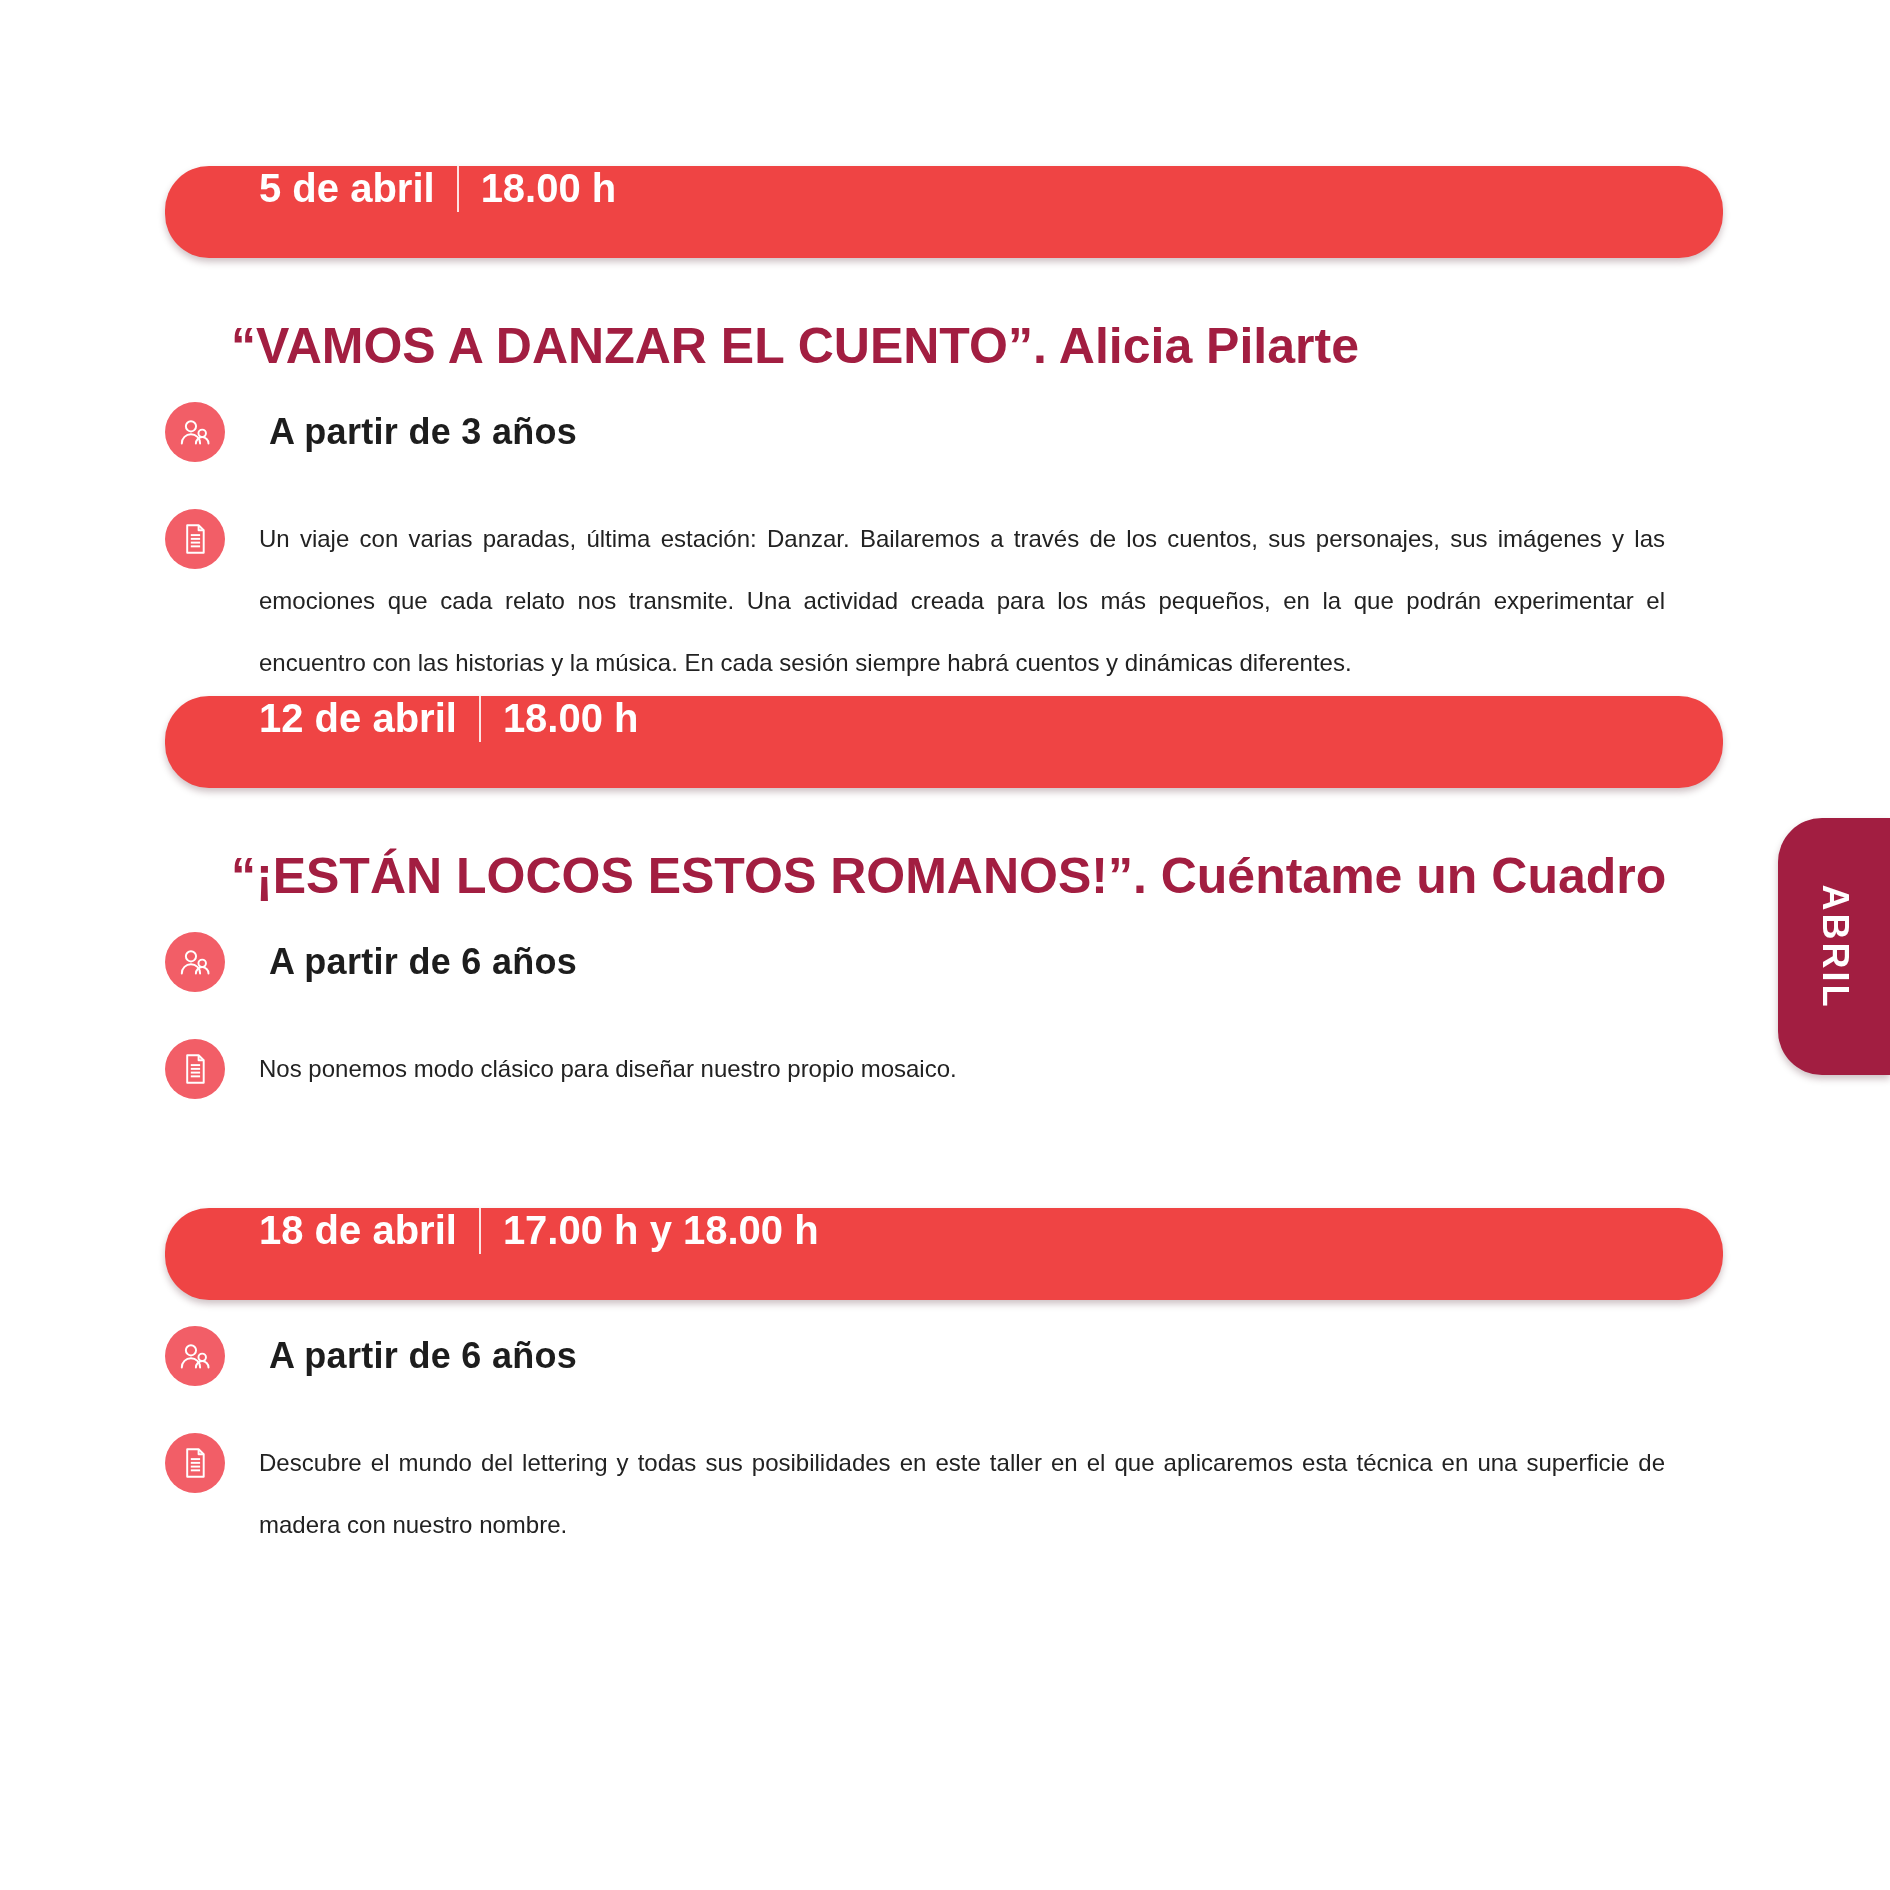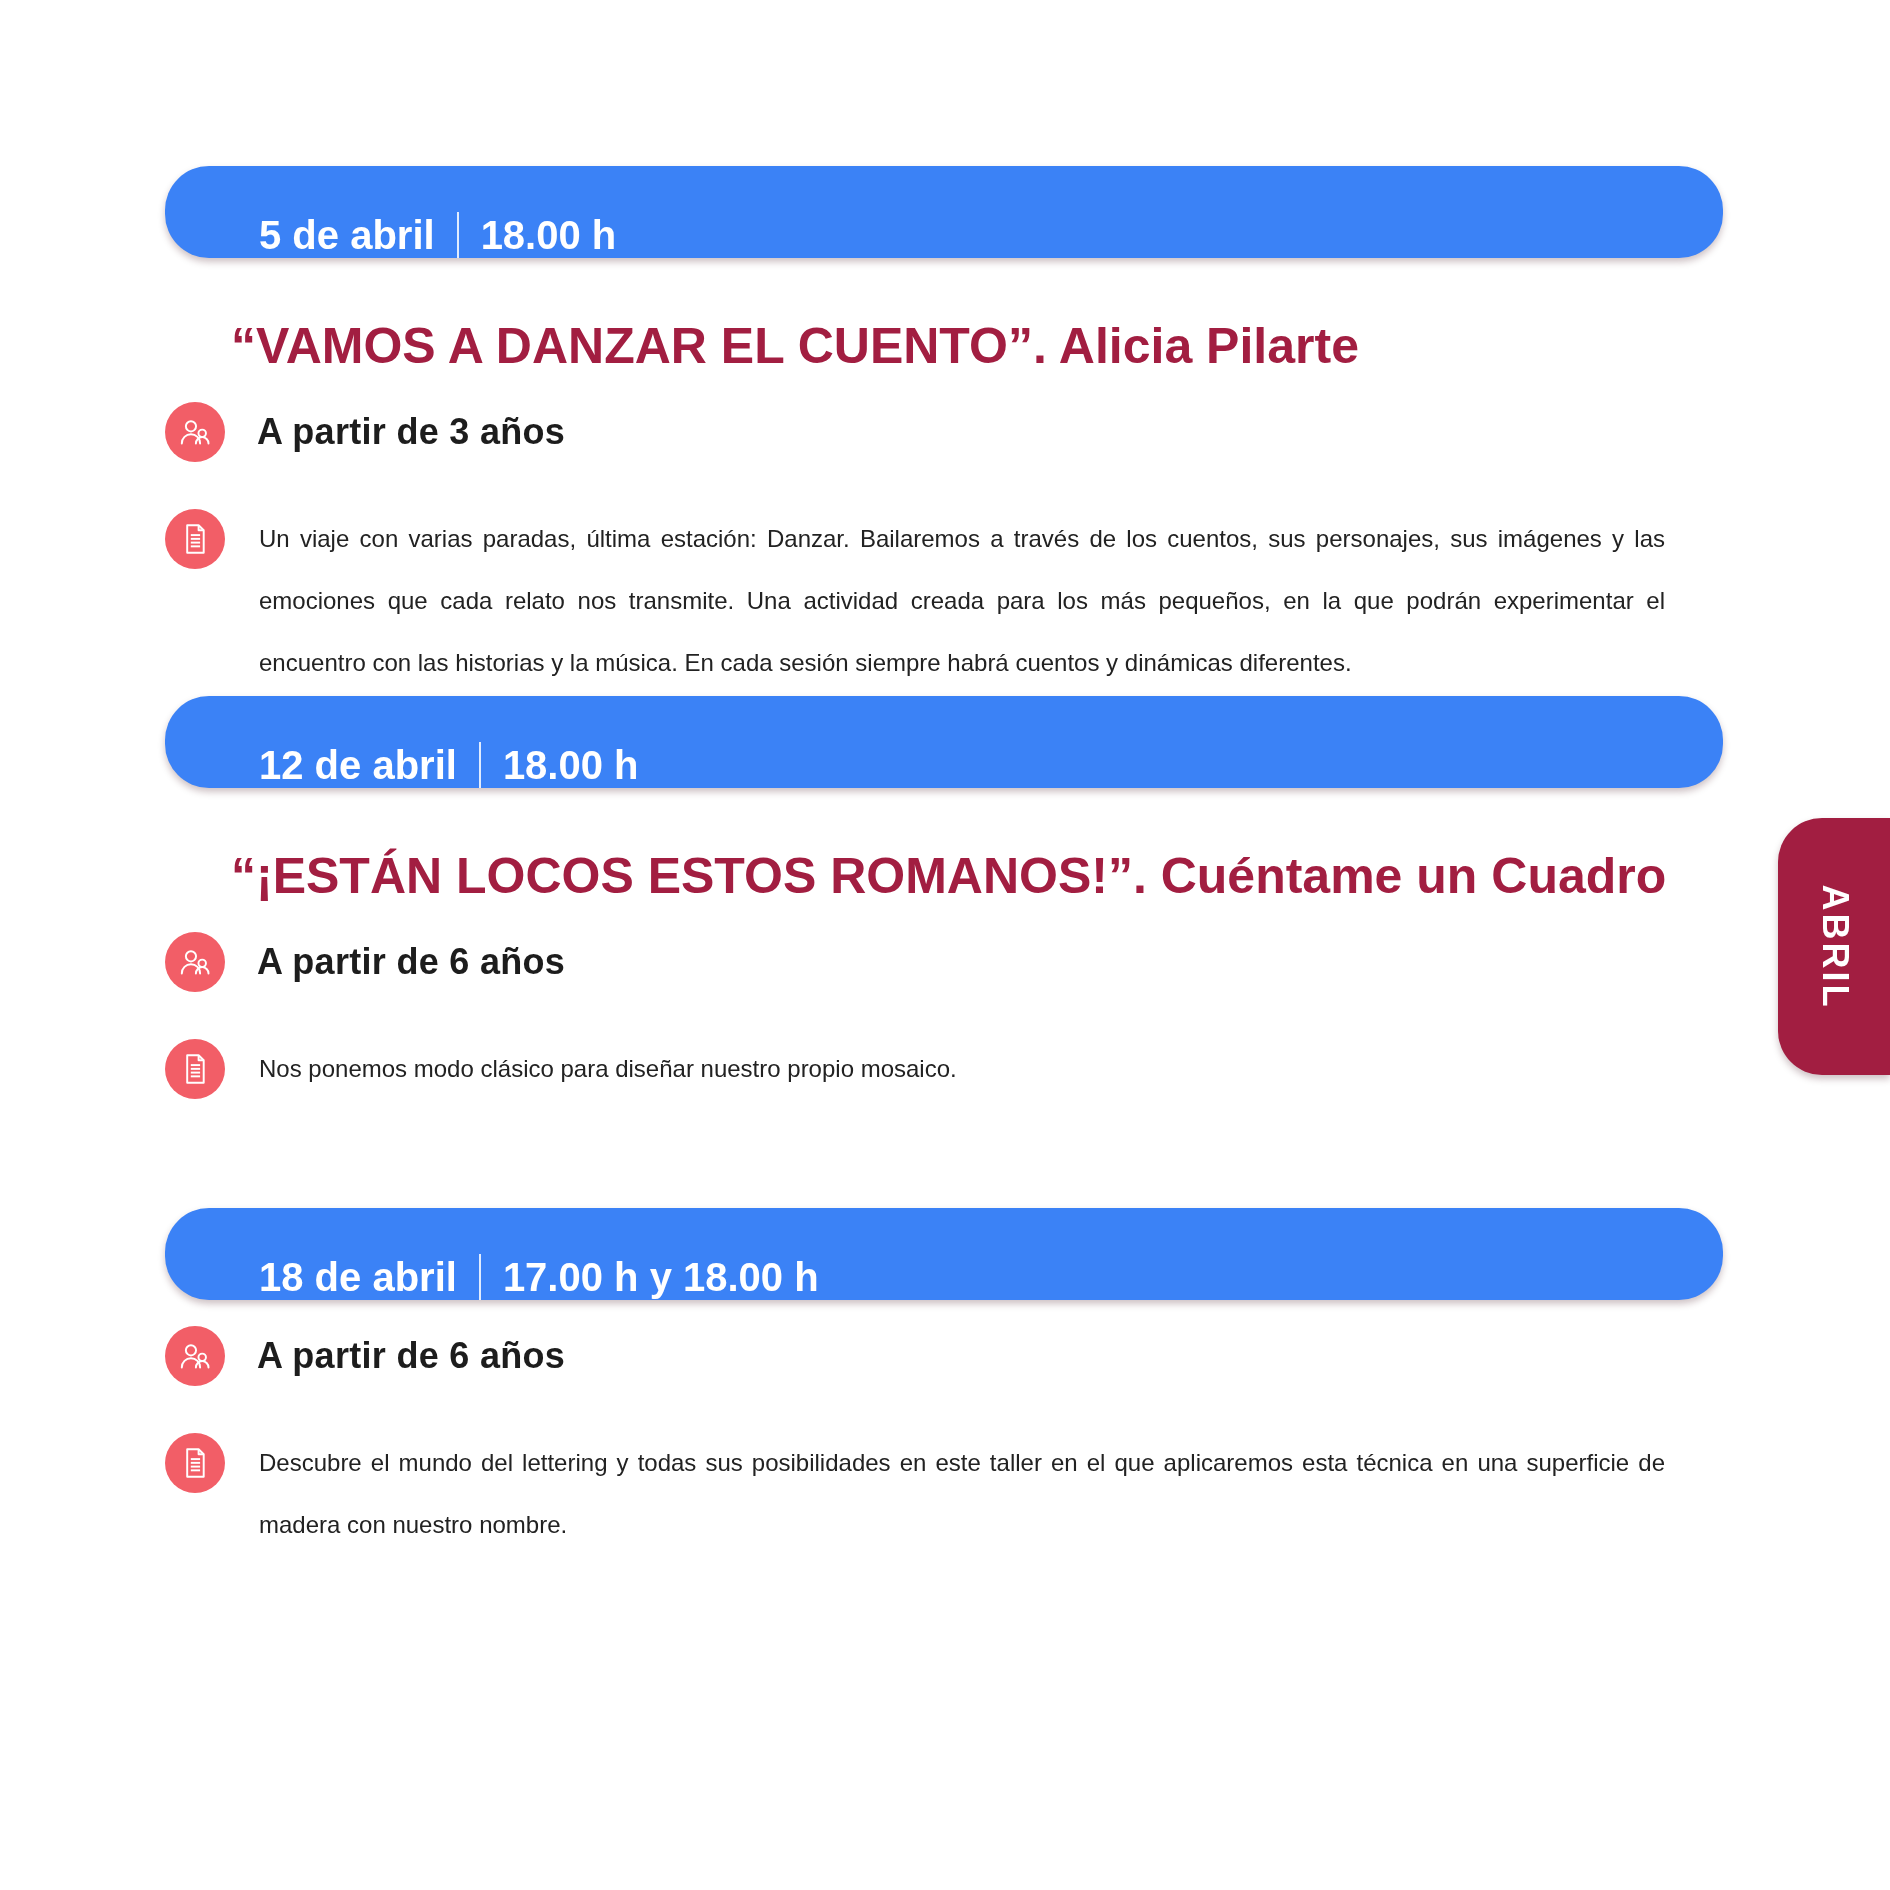--- a/index.html
+++ b/index.html
@@ -14,24 +14,24 @@
     color: #212121;
   }
   .content {
     position: relative;
     margin-left: 165px;
     width: 1558px;
   }
   
   .date-bar {
     height: 92px;
-    background: #3b82f6;
+    background: #ef4444;
     border-radius: 44px;
     display: flex;
-    align-items: flex-end;
+    align-items: flex-start;
     padding-left: 94px;
     color: #ffffff;
     font-size: 40px;
     font-weight: 700;
     box-shadow: 0 4px 7px rgba(60, 10, 25, 0.25);
   }
   .date-bar .divider {
     display: inline-block;
     width: 2px;
     height: 46px;
@@ -57,21 +57,21 @@
     width: 60px;
     height: 60px;
     border-radius: 50%;
     background: #F25E67;
     display: flex;
     align-items: center;
     justify-content: center;
   }
   .circle-icon svg { width: 36px; height: 36px; display: block; }
   .age-text {
-    margin-left: 32px;
+    margin-left: 44px;
     font-size: 36px;
     font-weight: 700;
     color: #1d1d1d;
     letter-spacing: 0.3px;
   }
   .desc {
     margin-left: 34px;
     width: 1406px;
     font-size: 24px;
     font-weight: 400;

